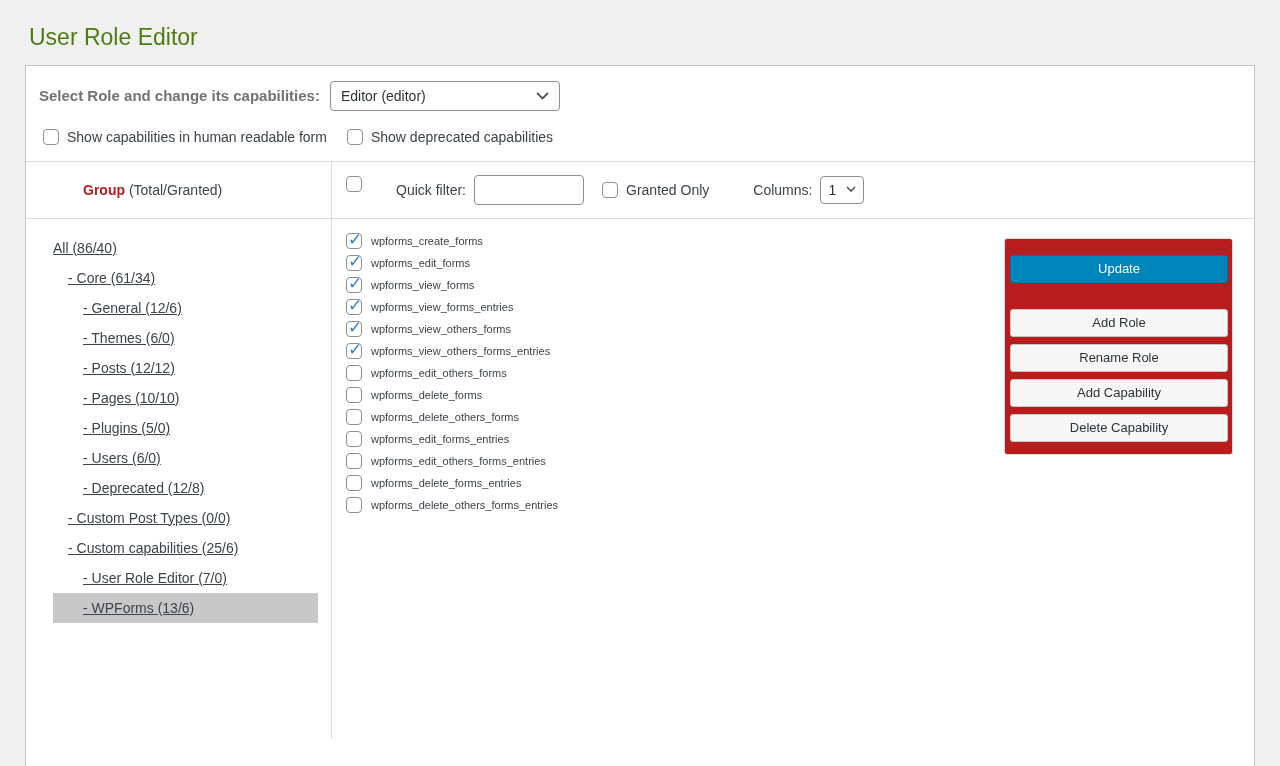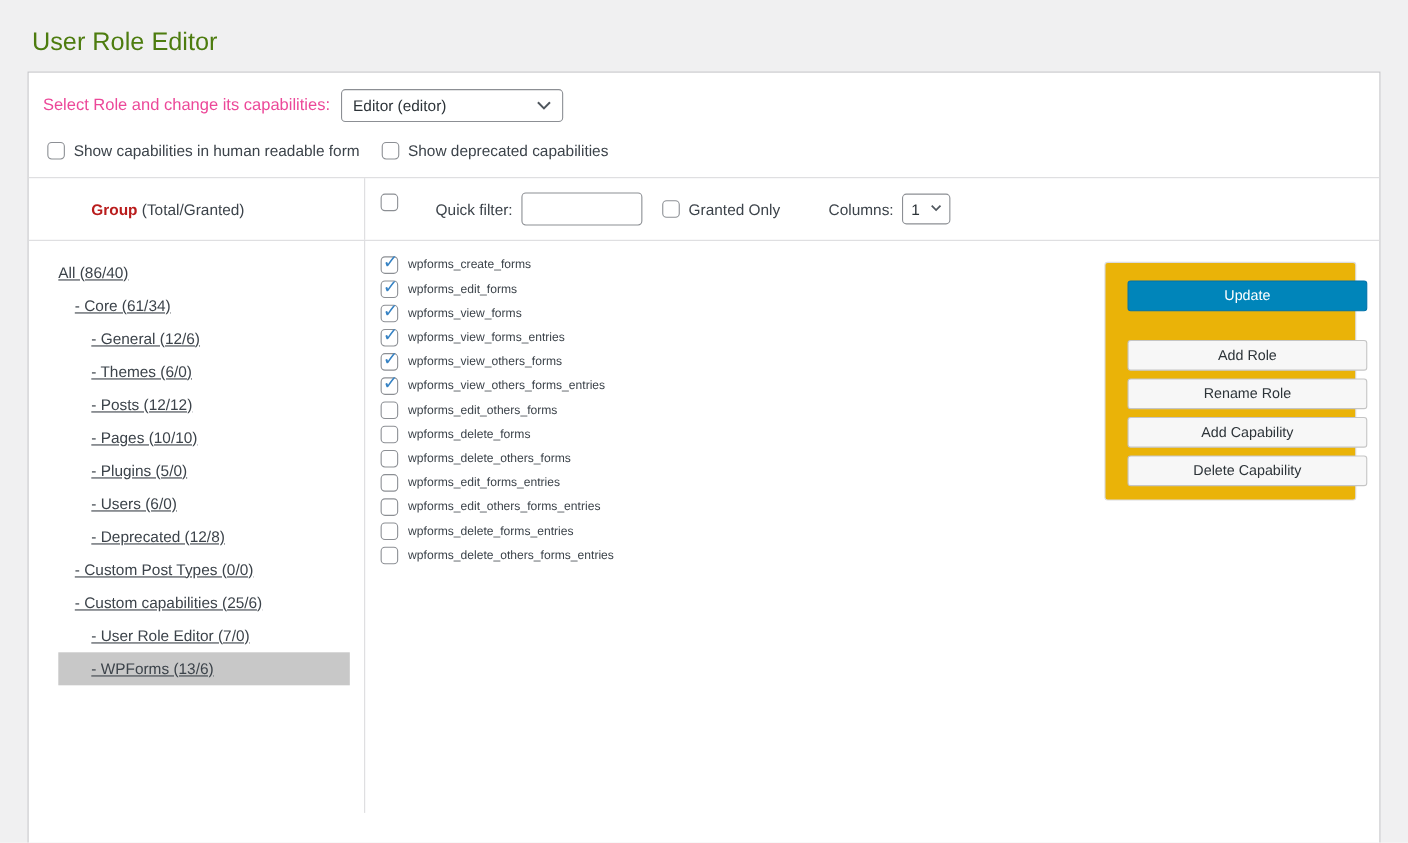--- a/index.html
+++ b/index.html
@@ -23,29 +23,29 @@
     margin: 0 25px;
     background: #fff;
     border: 1px solid #c3c4c7;
     min-height: 712px;
   }
   
   .role-row {
     display: flex; align-items: center; gap: 10px;
     padding: 15px 14px 0 13px;
   }
-  .role-label { font-size: 15px; font-weight: 400; color: #ec4899; }
+  .role-label { font-size: 15px; font-weight: 700; color: #737373; }
   .select {
     display: inline-flex; align-items: center; justify-content: space-between;
     gap: 8px; height: 30px; padding: 0 10px;
     border: 1px solid #8c8f94; border-radius: 4px;
     background: #fff; font-size: 14px; color: #2c3338;
     cursor: pointer;
   }
-  .role-select { width: 202px; }
+  .role-select { width: 230px; }
   .columns-select { width: 44px; height: 28px; padding: 0 7px; margin-left: 8px; }
   .chevron { display: inline-flex; align-items: center; }
   
   .options-row {
     display: flex; align-items: center; gap: 8px;
     padding: 18px 14px 16px 17px;
     font-size: 14px;
   }
   .options-row .second-cb { margin-left: 12px; }
   
@@ -102,23 +102,23 @@
   .tree-item.selected { background: var(--selected-group-bg, #c8c8c8); }
   .content-col {
     display: flex; justify-content: space-between; align-items: flex-start;
     padding: 14px 21px 20px 14px;
   }
   .cap-row { display: flex; align-items: center; gap: 9px; margin-bottom: 6px; }
   .cap-label { font-size: 11px; color: #3c434a; }
   
   .actions-panel {
     width: 229px; margin-top: 5px;
-    background: #eab308;
+    background: #b91c1c;
     border: 1px solid #dcdcde; border-radius: 3px;
-    padding: 16px 20px 12px;
+    padding: 16px 5px 12px;
   }
   .btn {
     display: block; width: 218px; height: 28px; margin: 0 auto;
     border-radius: 3px; font-size: 13px; font-family: inherit;
     cursor: pointer; line-height: 1;
   }
   .btn-primary {
     background: var(--primary-button, #0085ba);
     border: 1px solid var(--primary-button-border, #0073aa);
     color: #fff;

